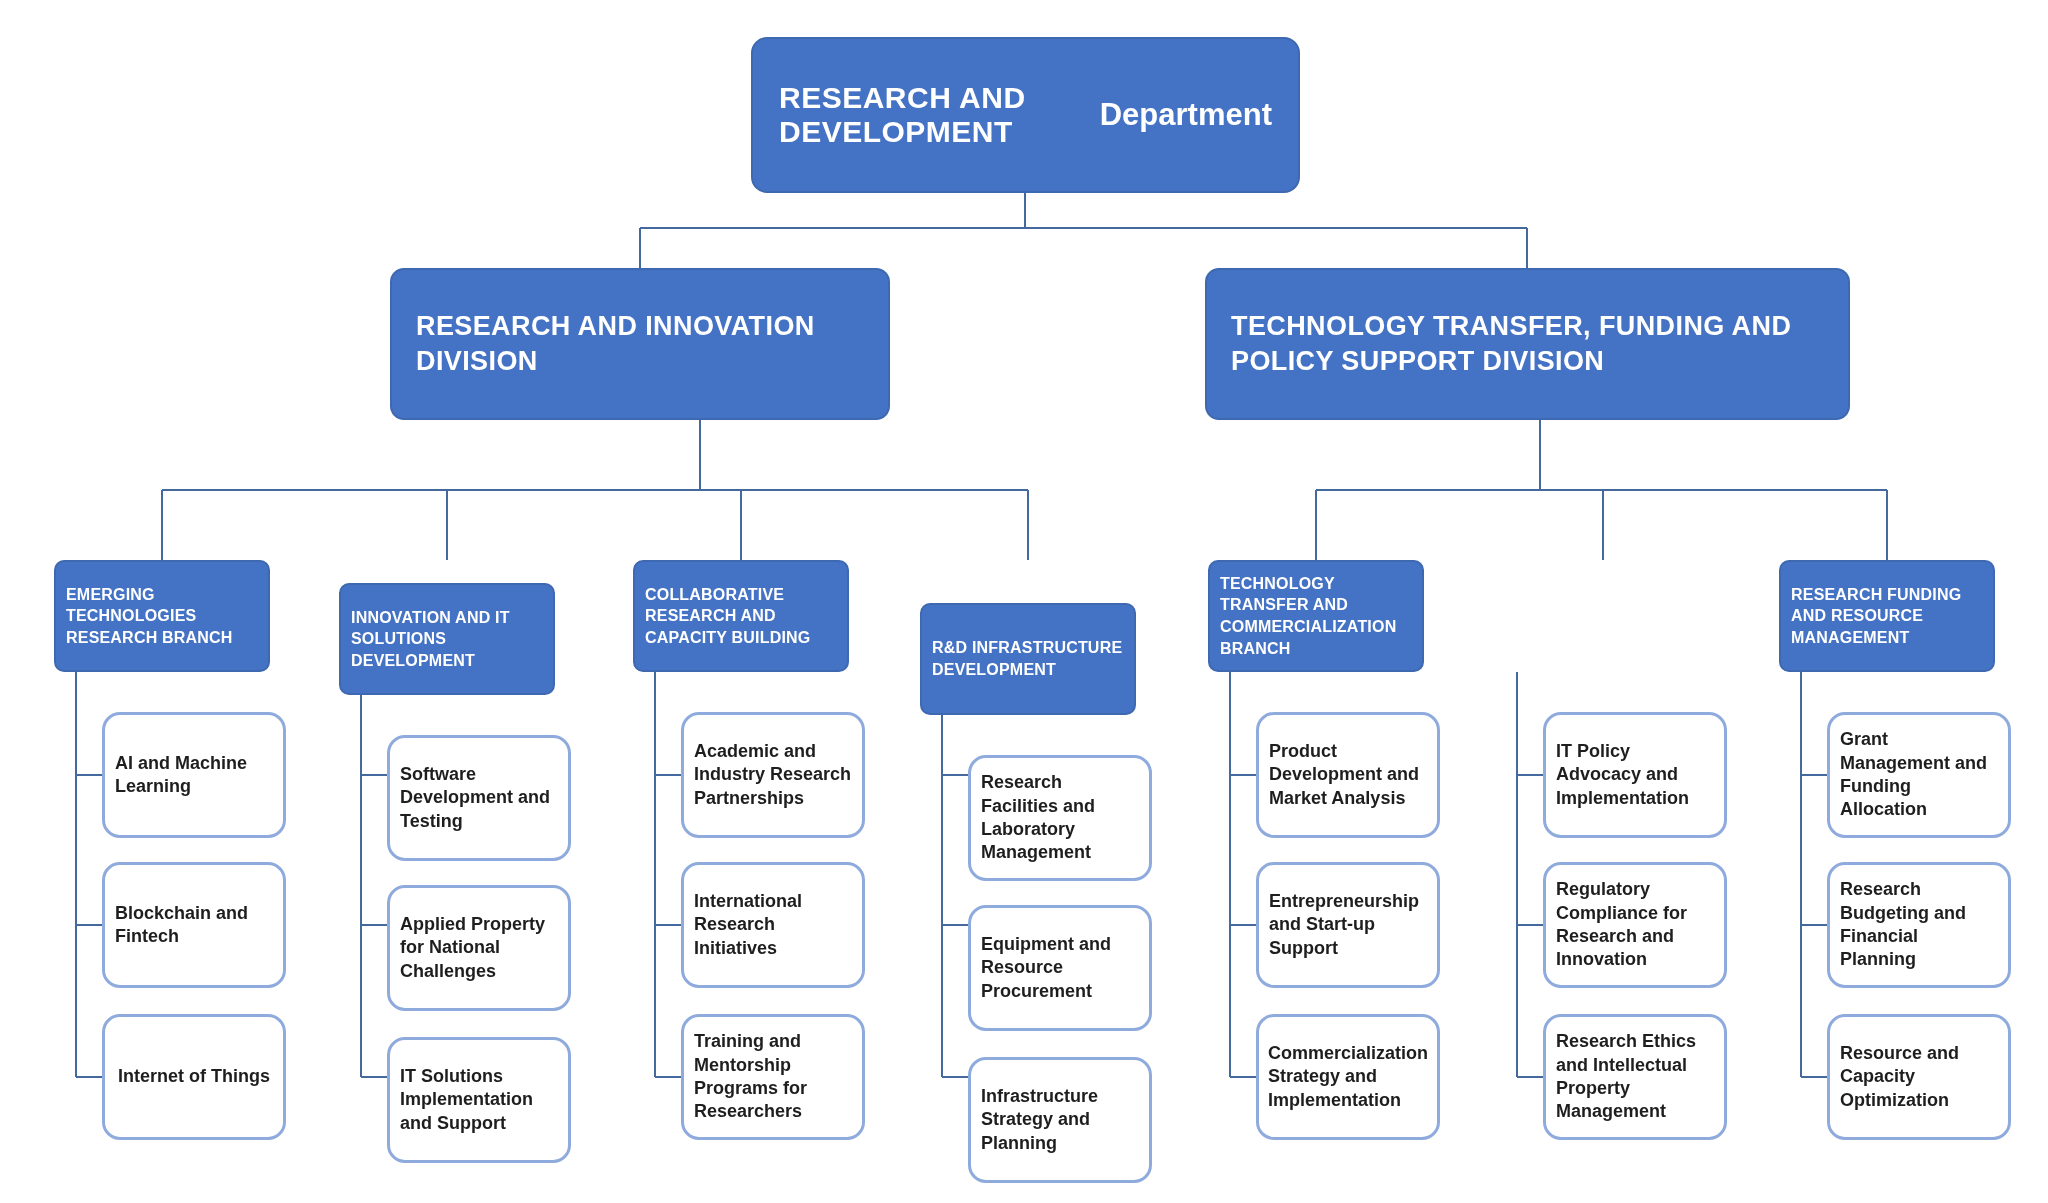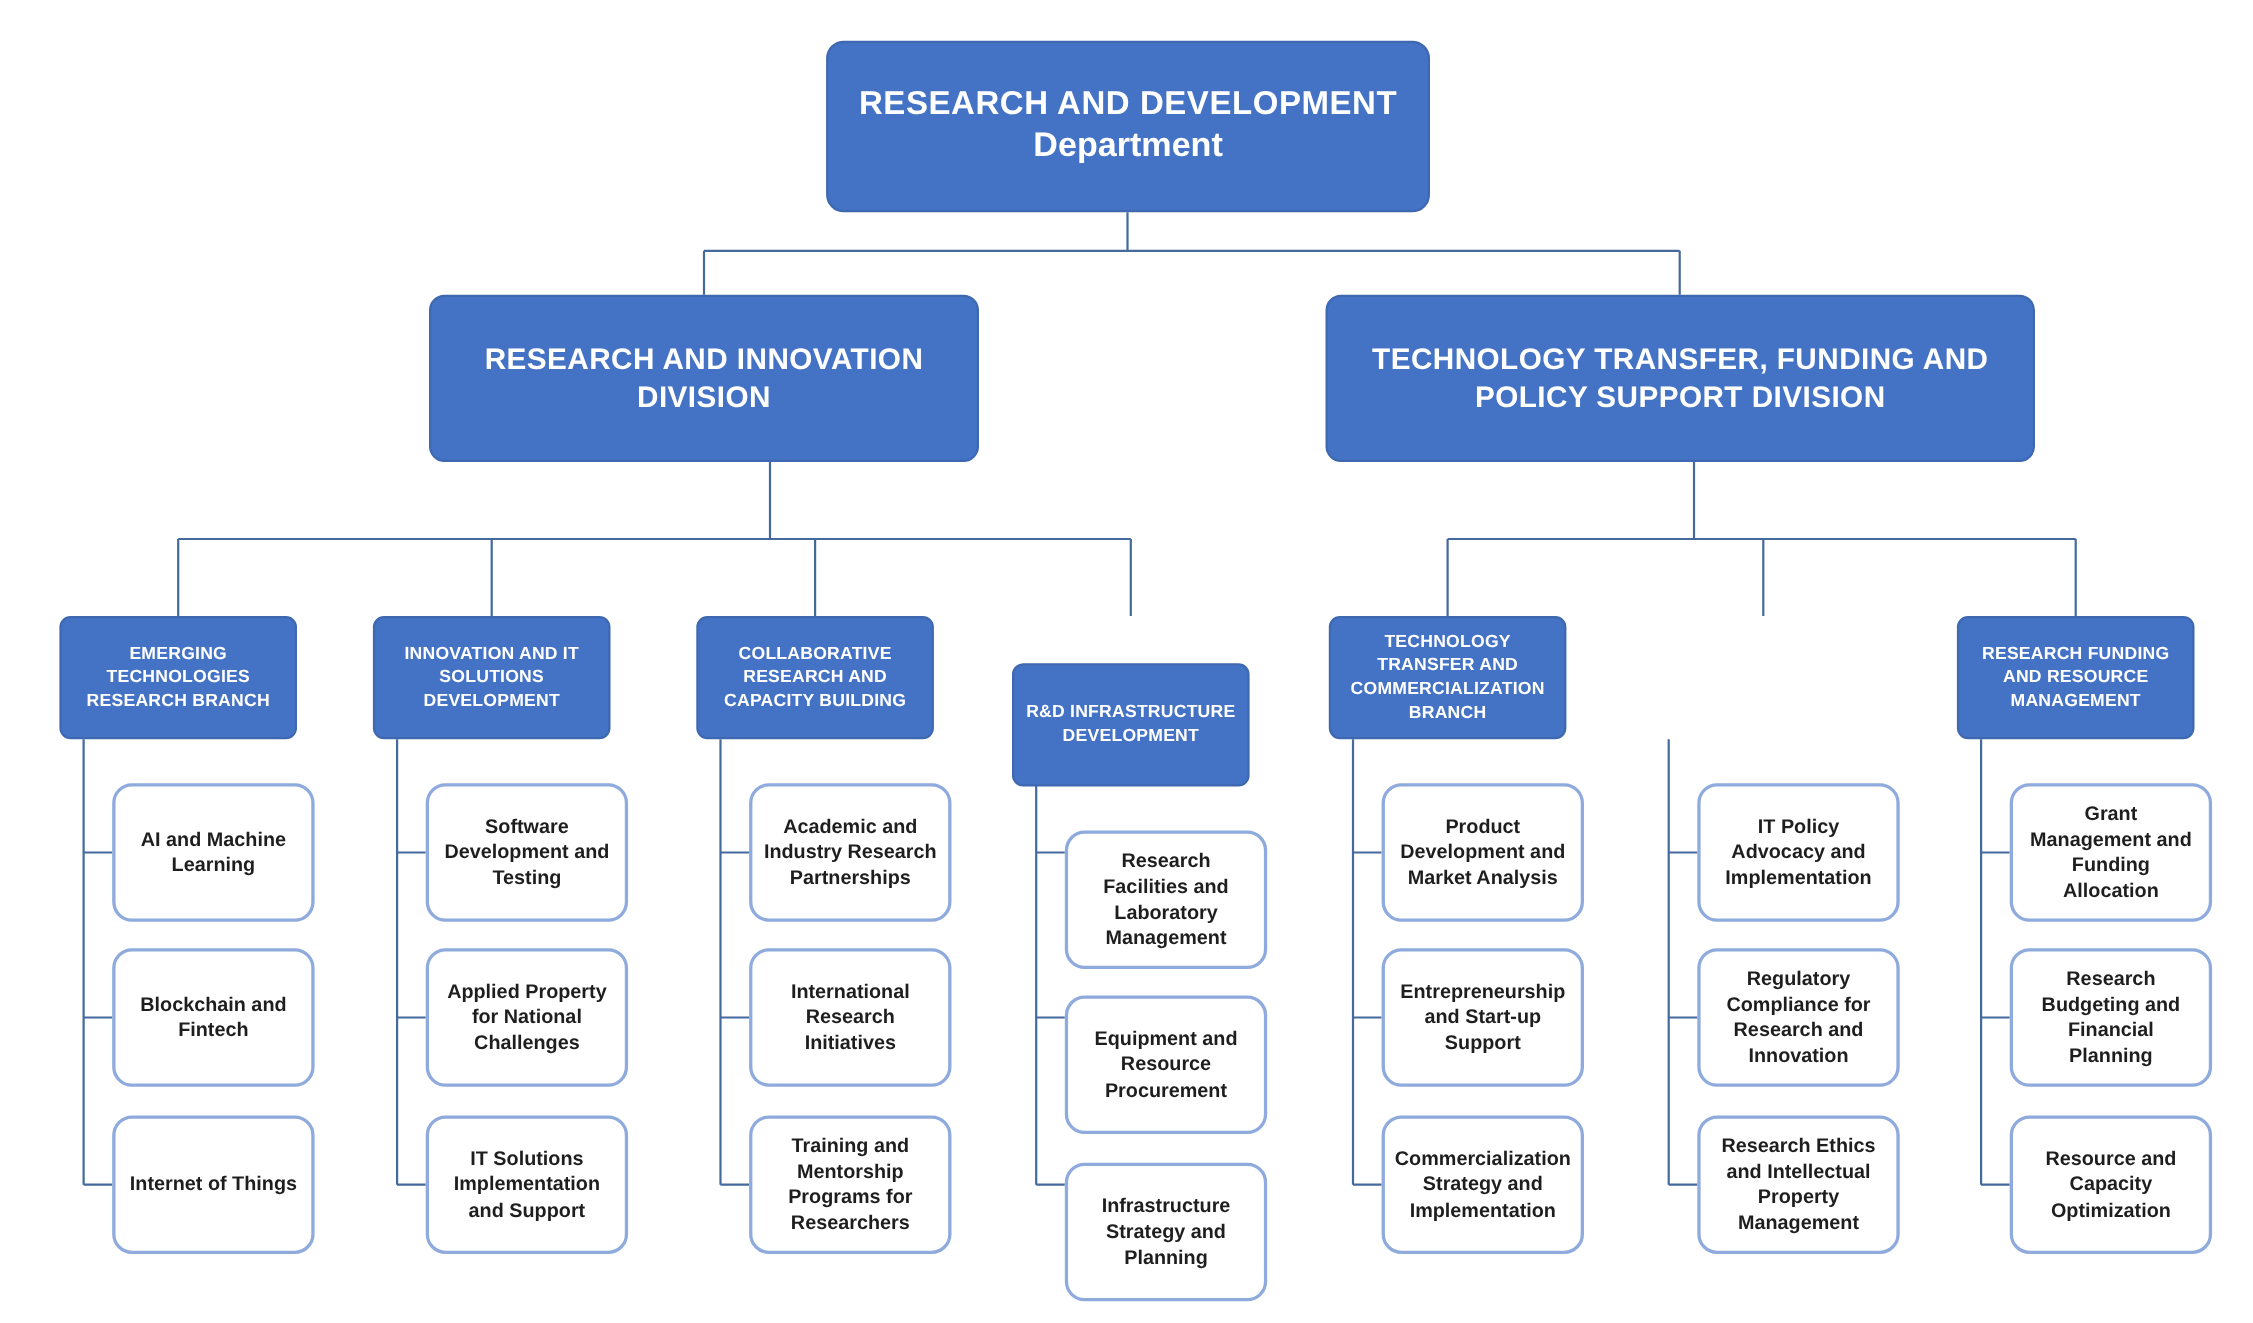--- a/index.html
+++ b/index.html
@@ -19,24 +19,23 @@
     position: absolute;
     left: 0; top: 0;
     width: 2048px;
     height: 1203px;
     pointer-events: none;
   }
   .node {
     position: absolute;
     box-sizing: border-box;
     display: flex;
-    flex-direction: column;
+    flex-direction: row;
     align-items: center;
     justify-content: center;
-    text-align: center;
   }
   .blue {
     background: #4472C4;
     border: 2px solid #3E68B0;
     color: #FFFFFF;
   }
   .root-box {
     left: 751px; top: 37px;
     width: 549px; height: 156px;
     border-radius: 16px;
@@ -65,21 +64,21 @@
   }
   .division-left  { left: 390px;  width: 500px; }
   .division-right { left: 1205px; width: 645px; }
   .column {
     position: absolute;
     top: 560px;
     width: 216px;
     height: 600px;
   }
   .c0 { left: 54px; }
-  .c1 { left: 339px; }
+  .c1 { left: 339px; margin-top: 23px; }
   .c2 { left: 633px; }
   .c3 { left: 920px; margin-top: 43px; }
   .c4 { left: 1208px; }
   .c5 { left: 1495px; }
   .c6 { left: 1779px; }
   .branch-box {
     left: 0; top: 0;
     width: 216px; height: 112px;
     border-radius: 10px;
     padding: 6px 10px;

